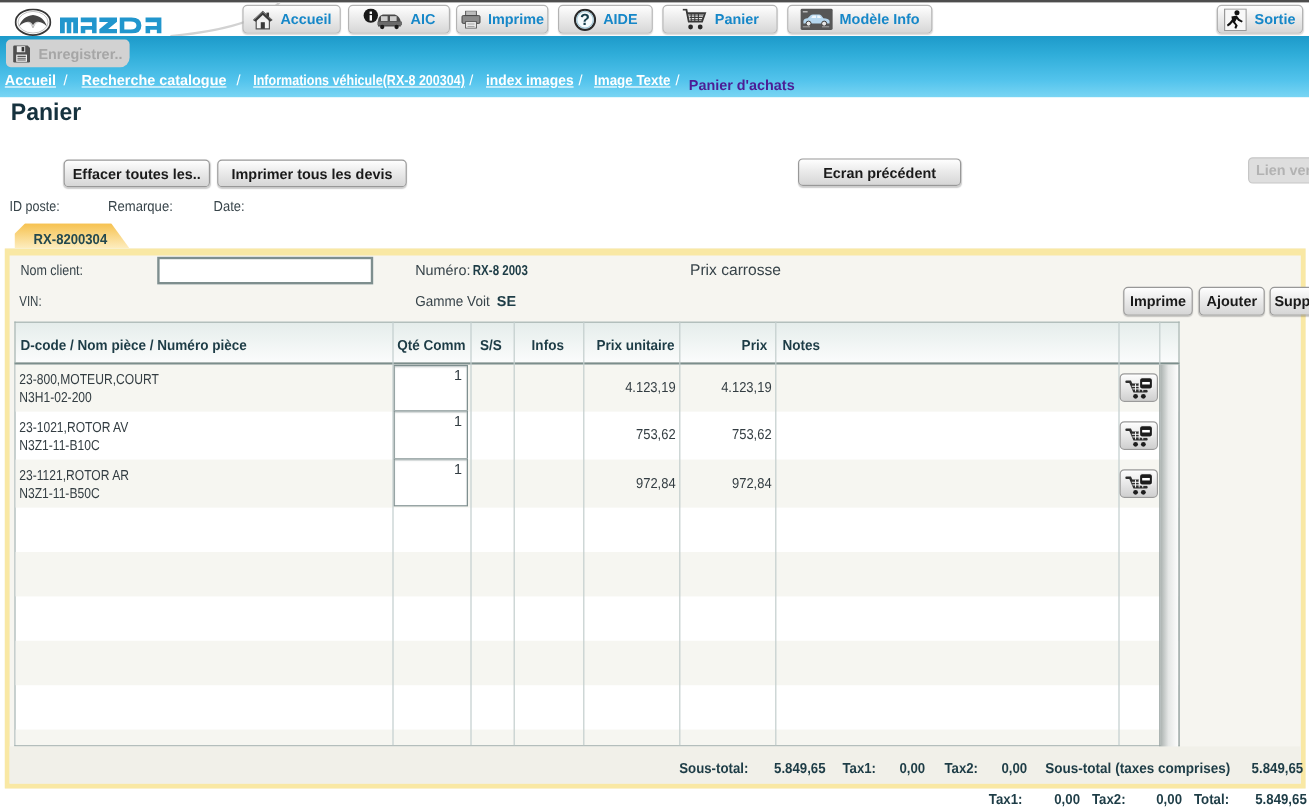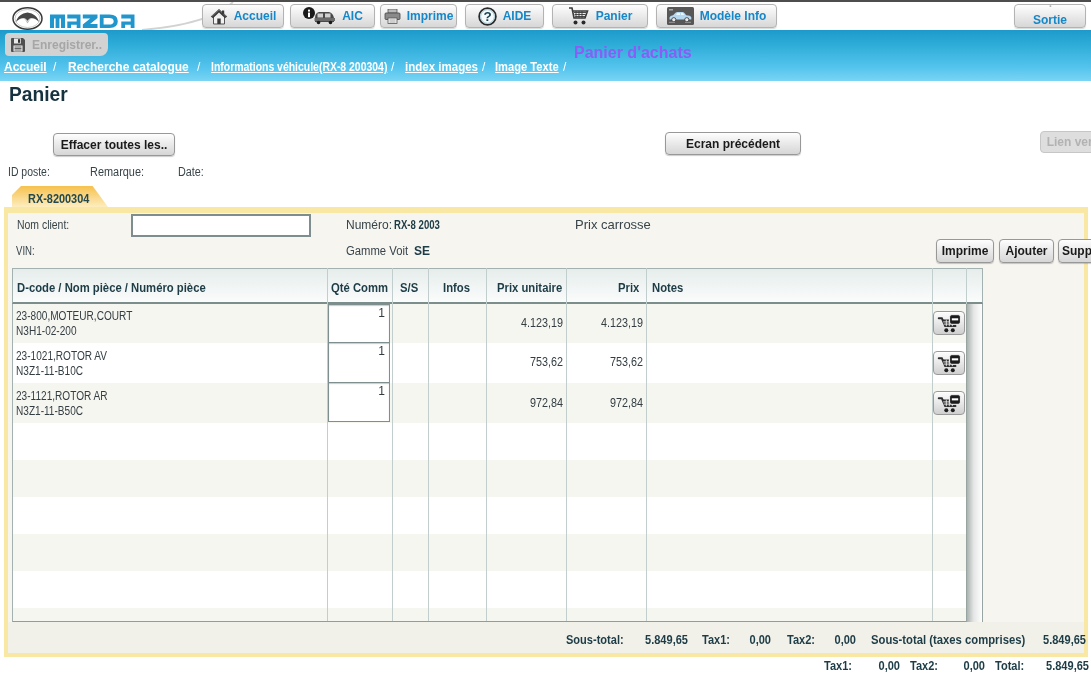--- a/index.html
+++ b/index.html
@@ -115,21 +115,21 @@
         <path d="M2.5 10.5 Q3 8.6 6 8.3 L8.8 5.6 Q9.4 5 10.4 5 L15.6 5 Q16.6 5 17.2 5.8 L19.2 8.3 Q23.5 8.5 24.3 10.3 L24.3 12.6 L2.5 12.6 Z" fill="#b5d7ef"></path>
         <path d="M10.2 5.9 L13 5.9 L13 8.1 L9 8.1 Z" fill="#eef6fc"></path>
         <path d="M14 5.9 L15.8 5.9 L17.5 8.1 L14 8.1 Z" fill="#eef6fc"></path>
         <circle cx="6.8" cy="12.7" r="2.1" fill="#e8e8e8" stroke="#333" stroke-width="0.8"></circle>
         <circle cx="19.8" cy="12.7" r="2.1" fill="#e8e8e8" stroke="#333" stroke-width="0.8"></circle>
         <rect x="2" y="14.8" width="6" height="1" fill="#999"></rect>
         <rect x="18" y="14.8" width="6" height="1" fill="#999"></rect>
       </svg>
     <span>Modèle Info</span>
   </div>
-  <div class="navbtn" style="left:1014px;width:72px;flex-direction:column;">
+  <div class="navbtn" style="left:1014px;width:72px;">
     <svg width="19" height="19" viewBox="0 0 19 19">
         <rect x="0.5" y="0.5" width="18" height="18" fill="#f8f8f8" stroke="#999"></rect>
         <circle cx="10.8" cy="3.6" r="2.1" fill="#111"></circle>
         <path d="M6.2 6.8 L10.6 6.0 L12.8 8.8 L15.6 10.4 L14.9 11.8 L11.8 10.2 L10.6 8.8 L9.2 11.4 L11.4 14.2 L10.2 17 L8.7 16.4 L9.4 14 L7.2 11.6 L5.4 13.6 L3.2 15 L2.4 13.7 L4.8 11.6 L6.6 9.2 Z" fill="#111"></path>
       </svg>
     <span>Sortie</span>
   </div>
 
   <div class="abs" style="left:0;top:30px;width:1091px;height:51px;background:linear-gradient(#1d9aca 0%, #2fadd9 30%, #52c3ec 72%, #79d5f4 100%);"></div>
   <div class="abs" style="left:5px;top:33px;width:103px;height:23px;background:#d2d2d2;border-radius:4px 4px 8px 4px;display:flex;align-items:center;gap:6px;padding-left:5px;">
@@ -145,25 +145,26 @@
   <div class="abs crumb" style="left:4px;top:60px;">Accueil</div>
   <div class="abs sep" style="left:53px;top:60px;">/</div>
   <div class="abs crumb" style="left:68px;top:60px;">Recherche catalogue</div>
   <div class="abs sep" style="left:197px;top:60px;">/</div>
   <div class="abs crumb" style="left:211px;top:60px;transform:scaleX(0.87);transform-origin:0 0;">Informations véhicule(RX-8 200304)</div>
   <div class="abs sep" style="left:391px;top:60px;">/</div>
   <div class="abs crumb" style="left:405px;top:60px;transform:scaleX(0.96);transform-origin:0 0;">index images</div>
   <div class="abs sep" style="left:482px;top:60px;">/</div>
   <div class="abs crumb" style="left:495px;top:60px;transform:scaleX(0.93);transform-origin:0 0;">Image Texte</div>
   <div class="abs sep" style="left:563px;top:60px;">/</div>
-  <div class="abs" style="left:574px;top:44px;font-size:16px;font-weight:bold;color:#8b5cf6;">Panier d'achats</div>
+  <div class="abs" style="left:574px;top:64px;font-size:12px;font-weight:bold;color:#4c1d95;">Panier d'achats</div>
 
   <div class="abs" style="left:9px;top:83px;font-size:20px;font-weight:bold;color:#16323e;transform:scaleX(0.96);transform-origin:0 0;">Panier</div>
 
   <div class="abtn" style="left:5px;top:133px;width:122px;">Effacer toutes les..</div>
+  <div class="abtn" style="left:133px;top:133px;width:158px;">Imprimer tous les devis</div>
   <div class="abtn" style="left:617px;top:132px;width:136px;">Ecran précédent</div>
   <div class="abtn" style="left:992px;top:131px;width:96px;height:22px;background:#dedede;border-color:#c6c6c6;color:#b2b2b2;box-shadow:none;">Lien vers DMS</div>
 
   <div class="lbl" style="left:8px;top:165px;transform:scaleX(0.87);transform-origin:0 0;">ID poste:</div>
   <div class="lbl" style="left:90px;top:165px;transform:scaleX(0.91);transform-origin:0 0;">Remarque:</div>
   <div class="lbl" style="left:178px;top:165px;transform:scaleX(0.9);transform-origin:0 0;">Date:</div>
 
   <div class="abs" style="left:12px;top:186px;width:96px;height:21px;background:linear-gradient(#f6c14e,#fdedbf);clip-path:polygon(0 100%, 0 9px, 9px 0, 84% 0, 100% 100%);"></div>
   <div class="abs" style="left:28px;top:192px;font-size:12px;font-weight:bold;color:#23484e;transform:scaleX(0.91);transform-origin:0 0;">RX-8200304</div>
 

